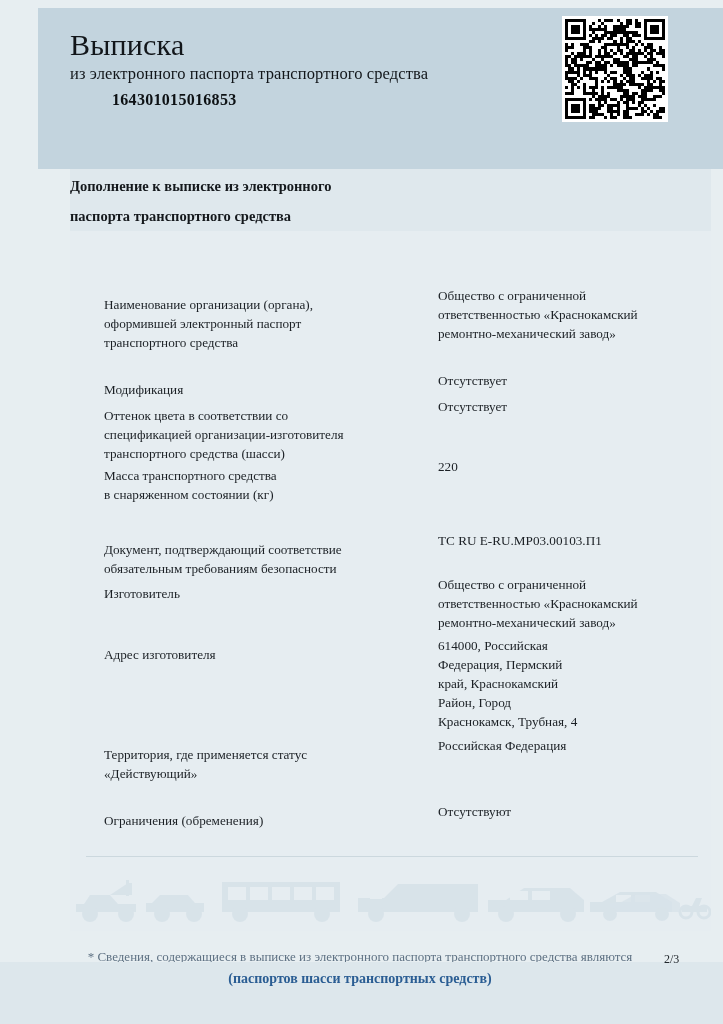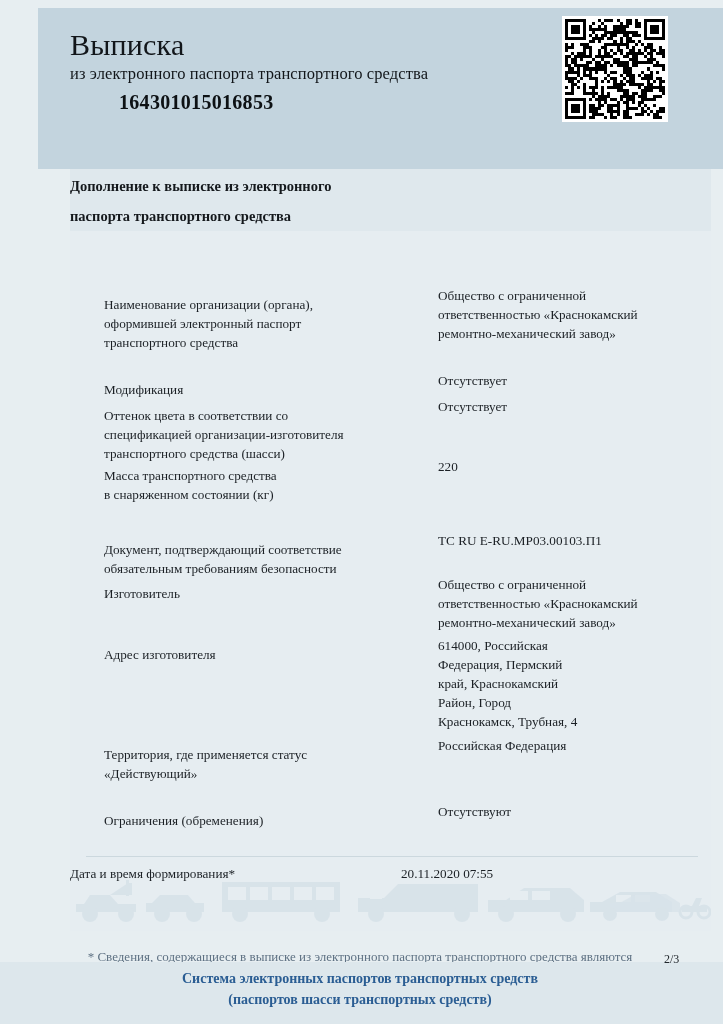--- a/index.html
+++ b/index.html
@@ -67,23 +67,23 @@
     position: absolute;
     left: 70px;
     top: 64px;
     font-size: 16.5px;
     color: #12161a;
     letter-spacing: 0.1px;
     text-align: center;
   }
   .doc-number {
     position: absolute;
-    left: 119px;
+    left: 112px;
     top: 91px;
-    font-size: 20px;
+    font-size: 16px;
     font-weight: bold;
     color: #0d1114;
     letter-spacing: 0.3px;
   }
 
   
   .qr-wrap {
     position: absolute;
     left: 562px;
     top: 16px;
@@ -332,26 +332,21 @@
         <circle cx="306" cy="46" r="8"></circle>
           <circle cx="392" cy="46" r="8"></circle>
         <circle cx="436" cy="46" r="8"></circle>
           <circle cx="498" cy="46" r="8"></circle>
         <circle cx="540" cy="46" r="7"></circle>
           <circle cx="592" cy="46" r="7"></circle>
       </g>
     </svg>
   </div>
 
-  <div class="date-row">
-    <span class="label">Дата и время формирования*</span>
-    <span class="value">20.11.2020 07:55</span>
-  </div>
 
   <div class="footnote">* Сведения, содержащиеся в выписке из электронного паспорта транспортного средства являются актуальными (действительными) на дату и время формирования по московскому времени</div>
 
   <div class="bottom-band"></div>
   <div class="bottom-title">
-    <div>Система электронных паспортов транспортных средств</div>
     <div>(паспортов шасси транспортных средств)</div>
   </div>
   <div class="page-num">2/3</div>
 </div>
 
 </body></html>

